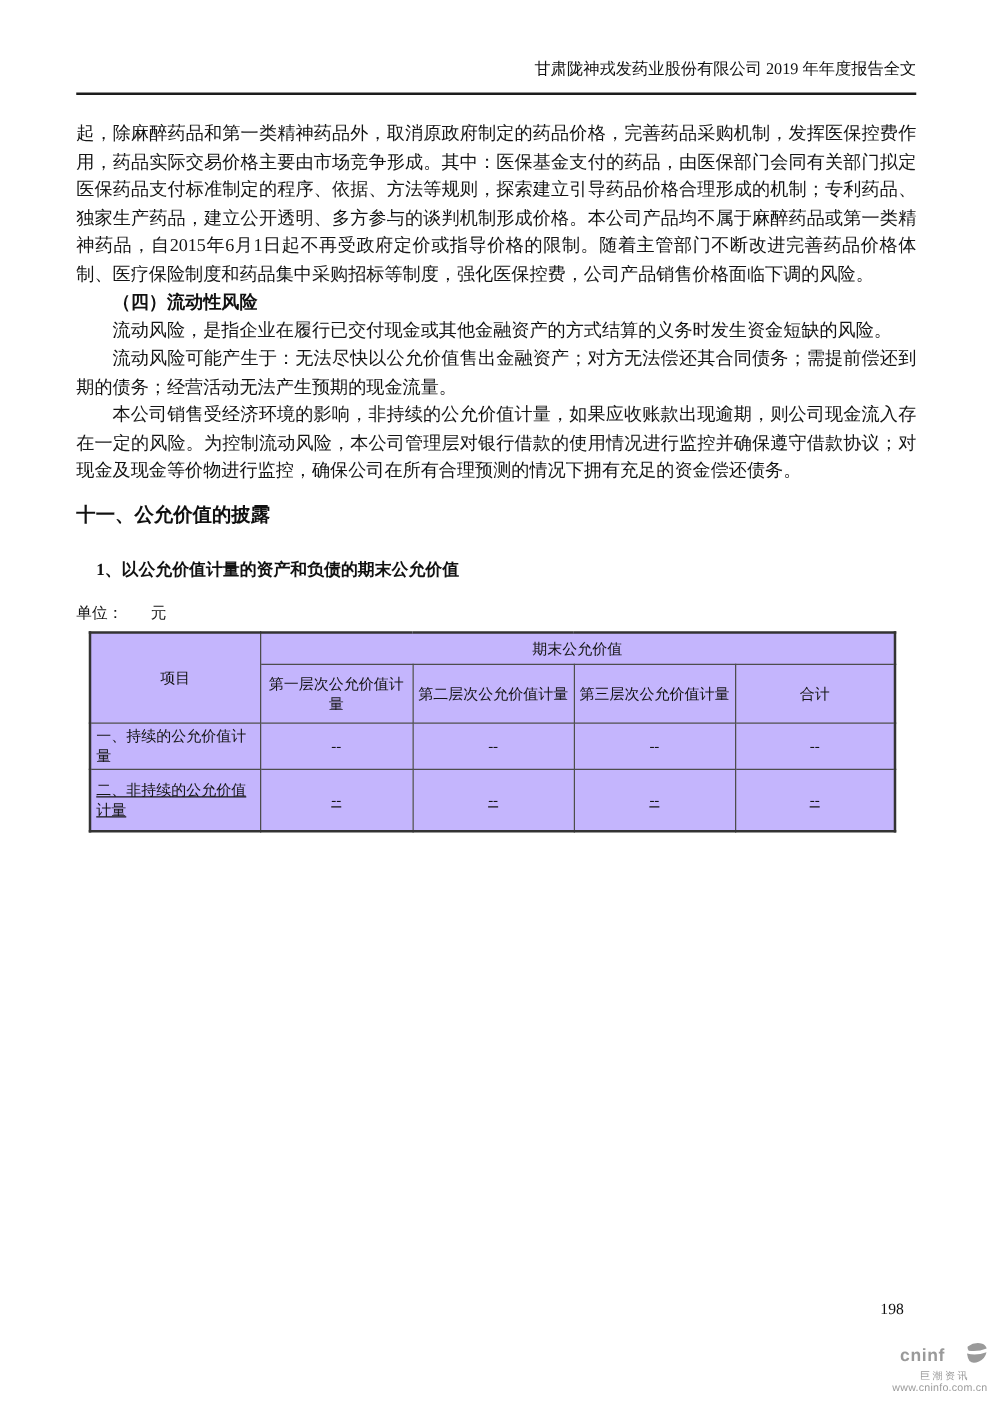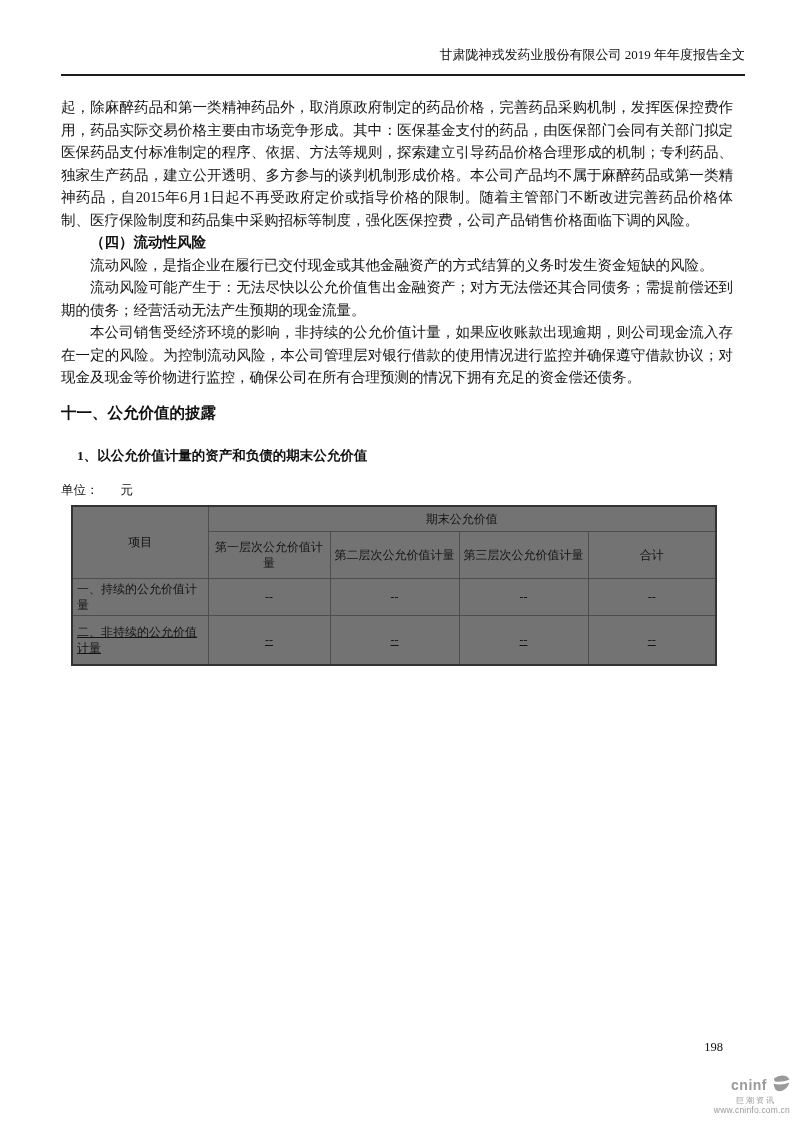--- a/index.html
+++ b/index.html
@@ -6,21 +6,21 @@
   .page{
     position:relative;
     width:793px;height:1122px;
     background:#ffffff;
     font-family:"Liberation Serif","DejaVu Serif",serif;
     color:#1a1a1a;
     overflow:hidden;
   }
   
   .doc-header{
-    margin:0 48px 0 61px;
+    margin:0 60px 0 61px;
     padding-top:46px;
     padding-bottom:10px;
     border-bottom:2px solid #1c1c1c;
     text-align:right;
     font-size:13px;
     line-height:18px;
     color:#111;
   }
   
   .content{margin:0 60px 0 61px;}
@@ -69,21 +69,21 @@
     border-collapse:collapse;
     table-layout:fixed;
     margin:7px 18px 0 10px;
     width:644px;
     border:2px solid #333;
     font-size:12px;
     color:#141414;
   }
   .fv-table td,.fv-table th{
     border:1px solid #4d4d4d;
-    background:#737373;
+    background:#c4b5fd;
     font-weight:normal;
     padding:2px 3px;
     line-height:16px;
     vertical-align:middle;
     text-align:center;
     word-break:break-all;
   }
   .fv-table tr.hrow1{height:26px;}
   .fv-table tr.hrow2{height:47px;}
   .fv-table tr.brow1{height:27px;}
@@ -98,21 +98,21 @@
   .cninfo-logo{
     position:absolute;
     right:3px;bottom:8px;
     width:86px;
     text-align:right;
     color:#9a9a9a;
     font-family:"Liberation Sans","DejaVu Sans",sans-serif;
     line-height:1;
   }
   .cninfo-logo .brand-row{
-    display:flex;align-items:center;justify-content:flex-end;gap:4px;
+    display:flex;align-items:center;justify-content:flex-end;gap:15px;
   }
   .cninfo-logo .brand{
     font-size:14px;font-weight:bold;letter-spacing:0.5px;
   }
   .cninfo-logo .subtitle{
     font-size:8px;letter-spacing:2px;margin:2px 14px 1px 0;
   }
   .cninfo-logo .url{
     font-size:8.5px;letter-spacing:0.2px;margin-top:1px;
   }

